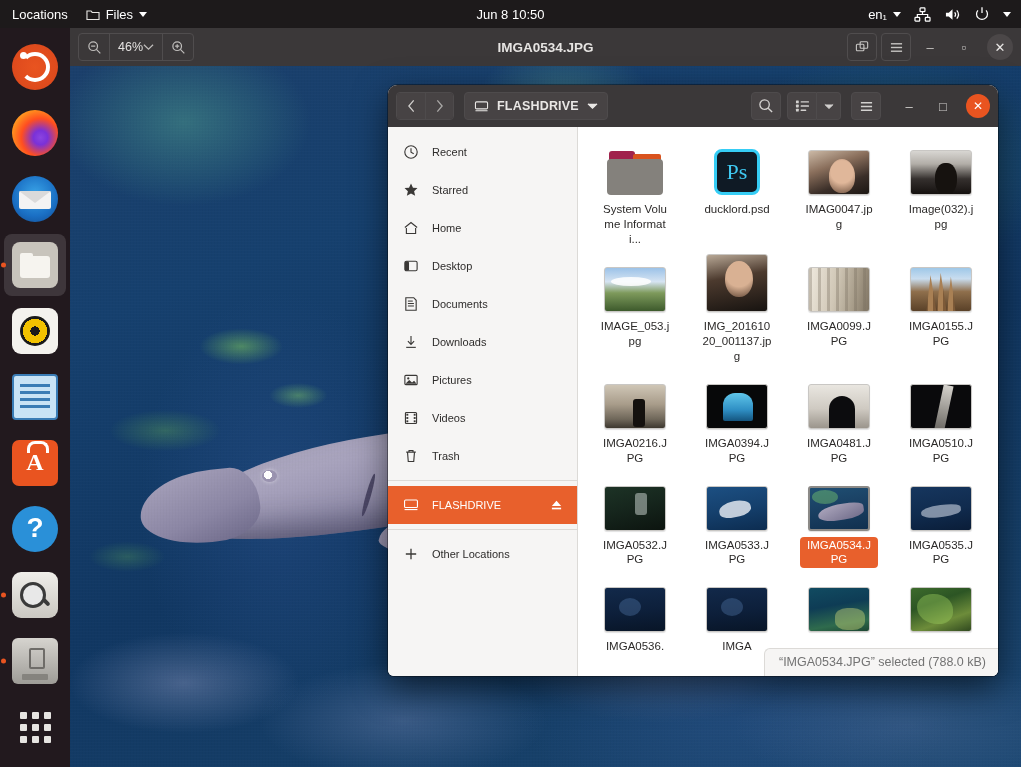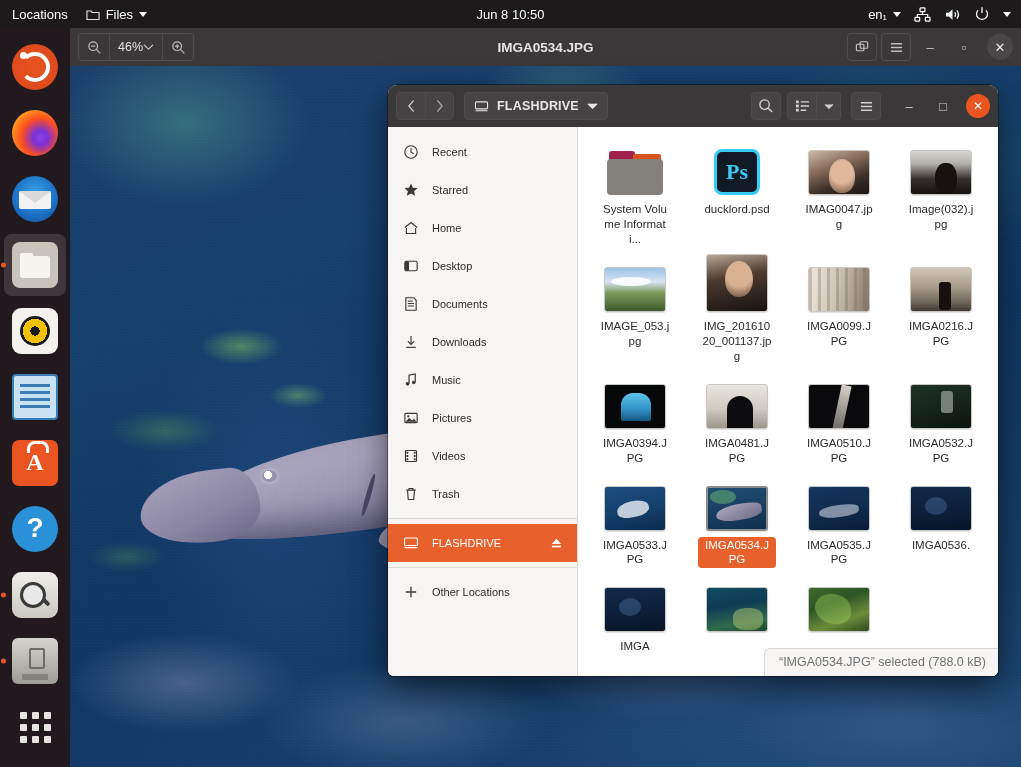--- a/index.html
+++ b/index.html
@@ -360,21 +360,21 @@
     background: #d9531e; border-radius: 2px;
   }
   .ico-folder .front {
     position: absolute; left: 0; top: 8px; width: 56px; height: 36px;
     background: #84817c; border-radius: 4px;
   }
   
   .ico-psd {
     width: 46px; height: 46px; border-radius: 8px; background: #0f1a25;
     border: 3px solid #36cdf5; display: flex; align-items: center; justify-content: center;
-    color: #3fc9f2; font-size: 22px; font-weight: bold;
+    color: #3fc9f2; font-size: 22px; font-weight: normal;
     font-family: "Liberation Serif", serif;
   }
 
   
   .px-face1 { background: linear-gradient(160deg,#cbb9a6 0%,#8a6f5c 35%,#3a2e28 70%,#1d1713 100%); }
   .px-face1::after { content:""; position:absolute; left:20px; top:8px; width:26px; height:34px;
     border-radius:50% 50% 45% 45%; background: radial-gradient(circle at 50% 38%, #e0b79a 0 45%, #6b4f3d 100%); }
   .px-dark1 { background: linear-gradient(180deg,#d8d6d2 0%,#b2aea8 30%,#35302e 65%,#15110f 100%); }
   .px-dark1::after { content:""; position:absolute; left:24px; top:12px; width:22px; height:32px;
     border-radius:45%; background:#16120f; }
@@ -630,30 +630,20 @@
             <svg width="16" height="16" viewBox="0 0 17 17">
               <path d="M8.5 2 V10.6 M5.2 7.6 L8.5 11 L11.8 7.6" fill="none" stroke="#3a3836" stroke-width="1.2"></path>
               <line x1="3.4" y1="14.2" x2="13.6" y2="14.2" stroke="#3a3836" stroke-width="1.2"></line>
             </svg>
           </span>
         <span class="side-label">Downloads</span>
       </div>
       <div class="side-item">
         <span class="side-ico">
             <svg width="16" height="16" viewBox="0 0 17 17">
-              <path d="M6.4 12.4 V3.4 L13 2 V11" fill="none" stroke="#3a3836" stroke-width="1.3"></path>
-              <circle cx="4.8" cy="12.6" r="1.9" fill="#3a3836"></circle>
-              <circle cx="11.4" cy="11.2" r="1.9" fill="#3a3836"></circle>
-            </svg>
-          </span>
-        <span class="side-label">Music</span>
-      </div>
-      <div class="side-item">
-        <span class="side-ico">
-            <svg width="16" height="16" viewBox="0 0 17 17">
               <rect x="2" y="3.6" width="13" height="9.8" rx="1" fill="none" stroke="#3a3836" stroke-width="1.2"></rect>
               <circle cx="5.6" cy="6.8" r="1.2" fill="#3a3836"></circle>
               <path d="M2.6 12.4 L6.6 8.6 L9.6 11.2 L11.8 9.2 L14.4 12.4 Z" fill="#3a3836"></path>
             </svg>
           </span>
         <span class="side-label">Pictures</span>
       </div>
       <div class="side-item">
         <span class="side-ico">
             <svg width="16" height="16" viewBox="0 0 17 17">
@@ -757,20 +747,26 @@
           <div class="fname">IMG_20161020_001137.jpg</div>
         </div>
 
         <div class="fileitem">
           <div class="thumbbox">
               <div class="thumb px-build1"></div>
             </div>
           <div class="fname">IMGA0099.JPG</div>
         </div>
 
+        <div class="fileitem">
+          <div class="thumbbox">
+              <div class="thumb px-build2"></div>
+            </div>
+          <div class="fname">IMGA0155.JPG</div>
+        </div>
 
         <div class="fileitem">
           <div class="thumbbox">
               <div class="thumb px-street"></div>
             </div>
           <div class="fname">IMGA0216.JPG</div>
         </div>
 
         <div class="fileitem">
           <div class="thumbbox">

